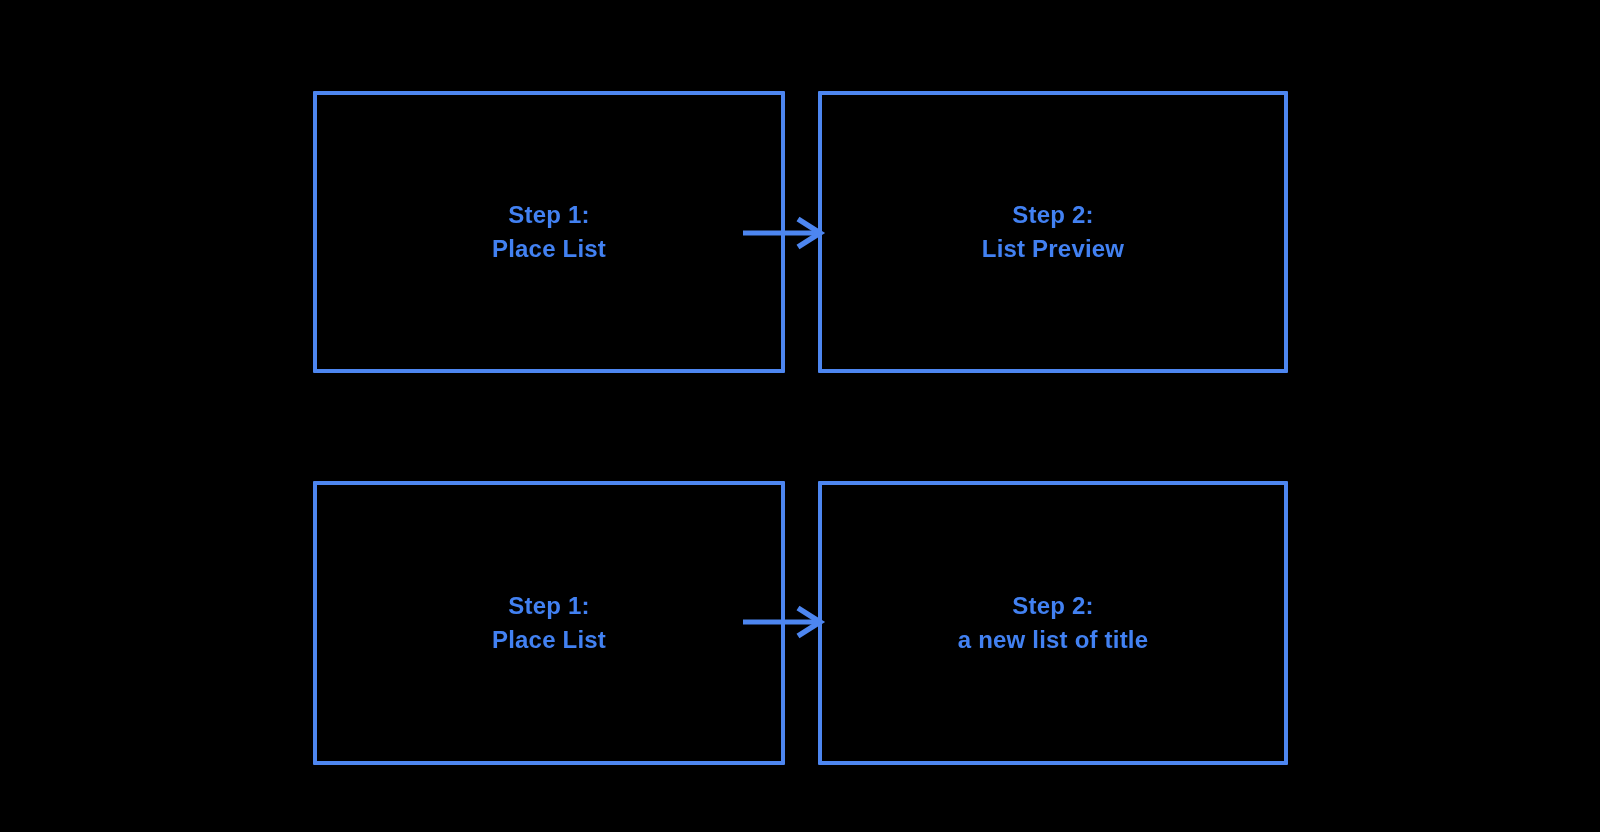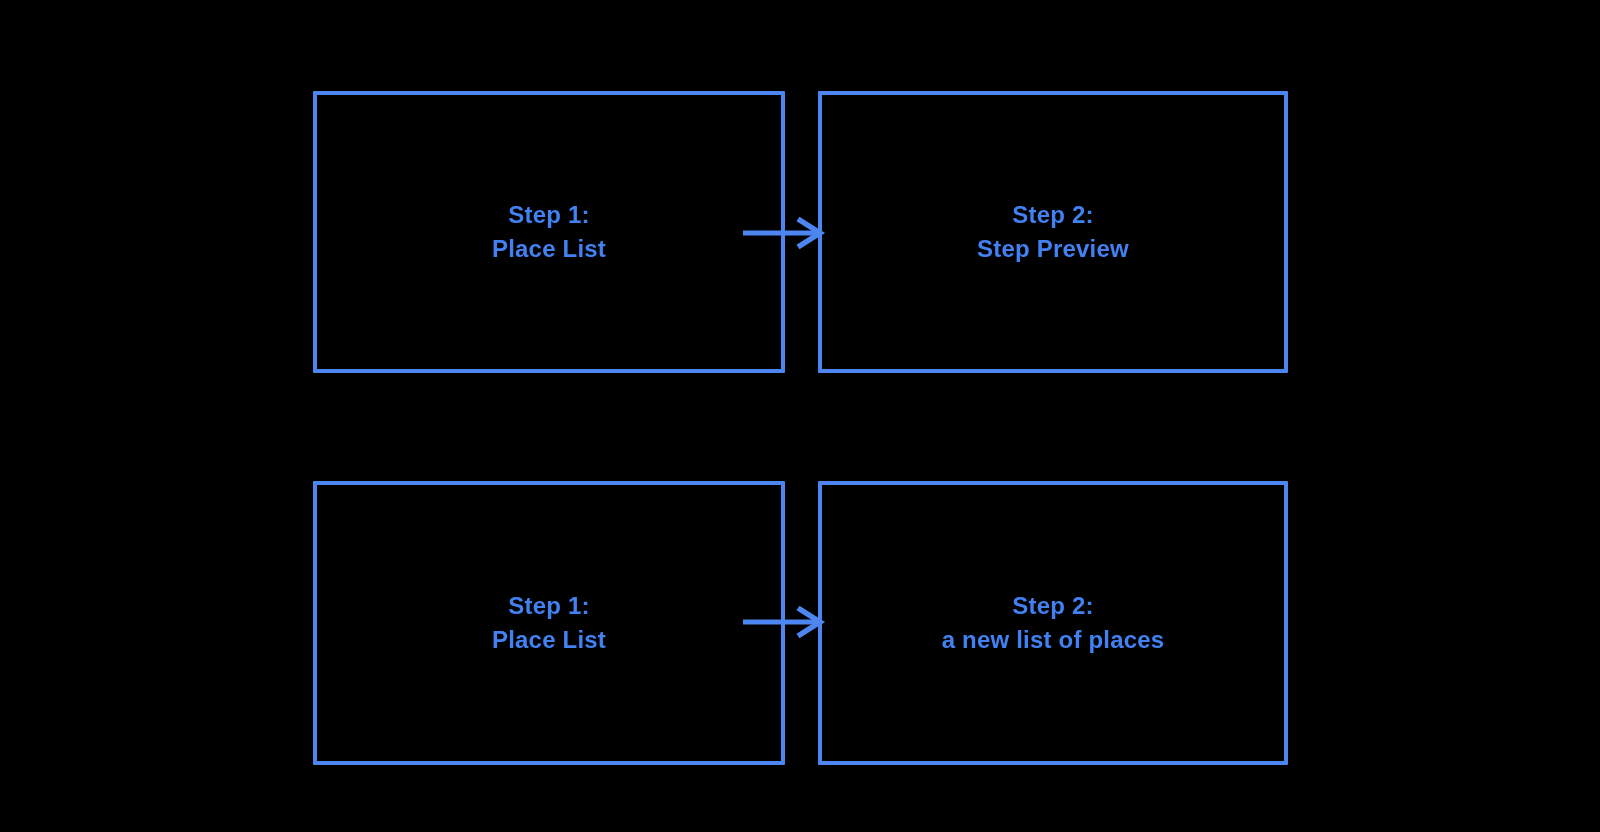--- a/index.html
+++ b/index.html
@@ -64,36 +64,36 @@
   </div>
 
   <svg class="flow-arrow arrow-r1" viewBox="0 0 90 48" aria-hidden="true">
     <line x1="5" y1="24" x2="79" y2="24" stroke-width="5"></line>
     <polyline points="60,10 82,24 60,38" stroke-width="5.5"></polyline>
   </svg>
 
   <div class="flow-box box-r1-right">
     <div class="box-label">
       <div>Step 2:</div>
-      <div>Step Preview</div>
+      <div>List Preview</div>
     </div>
   </div>
 
   <div class="flow-box box-r2-left">
     <div class="box-label">
       <div>Step 1:</div>
       <div>Place List</div>
     </div>
   </div>
 
   <svg class="flow-arrow arrow-r2" viewBox="0 0 90 48" aria-hidden="true">
     <line x1="5" y1="24" x2="79" y2="24" stroke-width="5"></line>
     <polyline points="60,10 82,24 60,38" stroke-width="5.5"></polyline>
   </svg>
 
   <div class="flow-box box-r2-right">
     <div class="box-label">
       <div>Step 2:</div>
-      <div>a new list of places</div>
+      <div>a new list of title</div>
     </div>
   </div>
 
 </div>
 
 </body></html>

